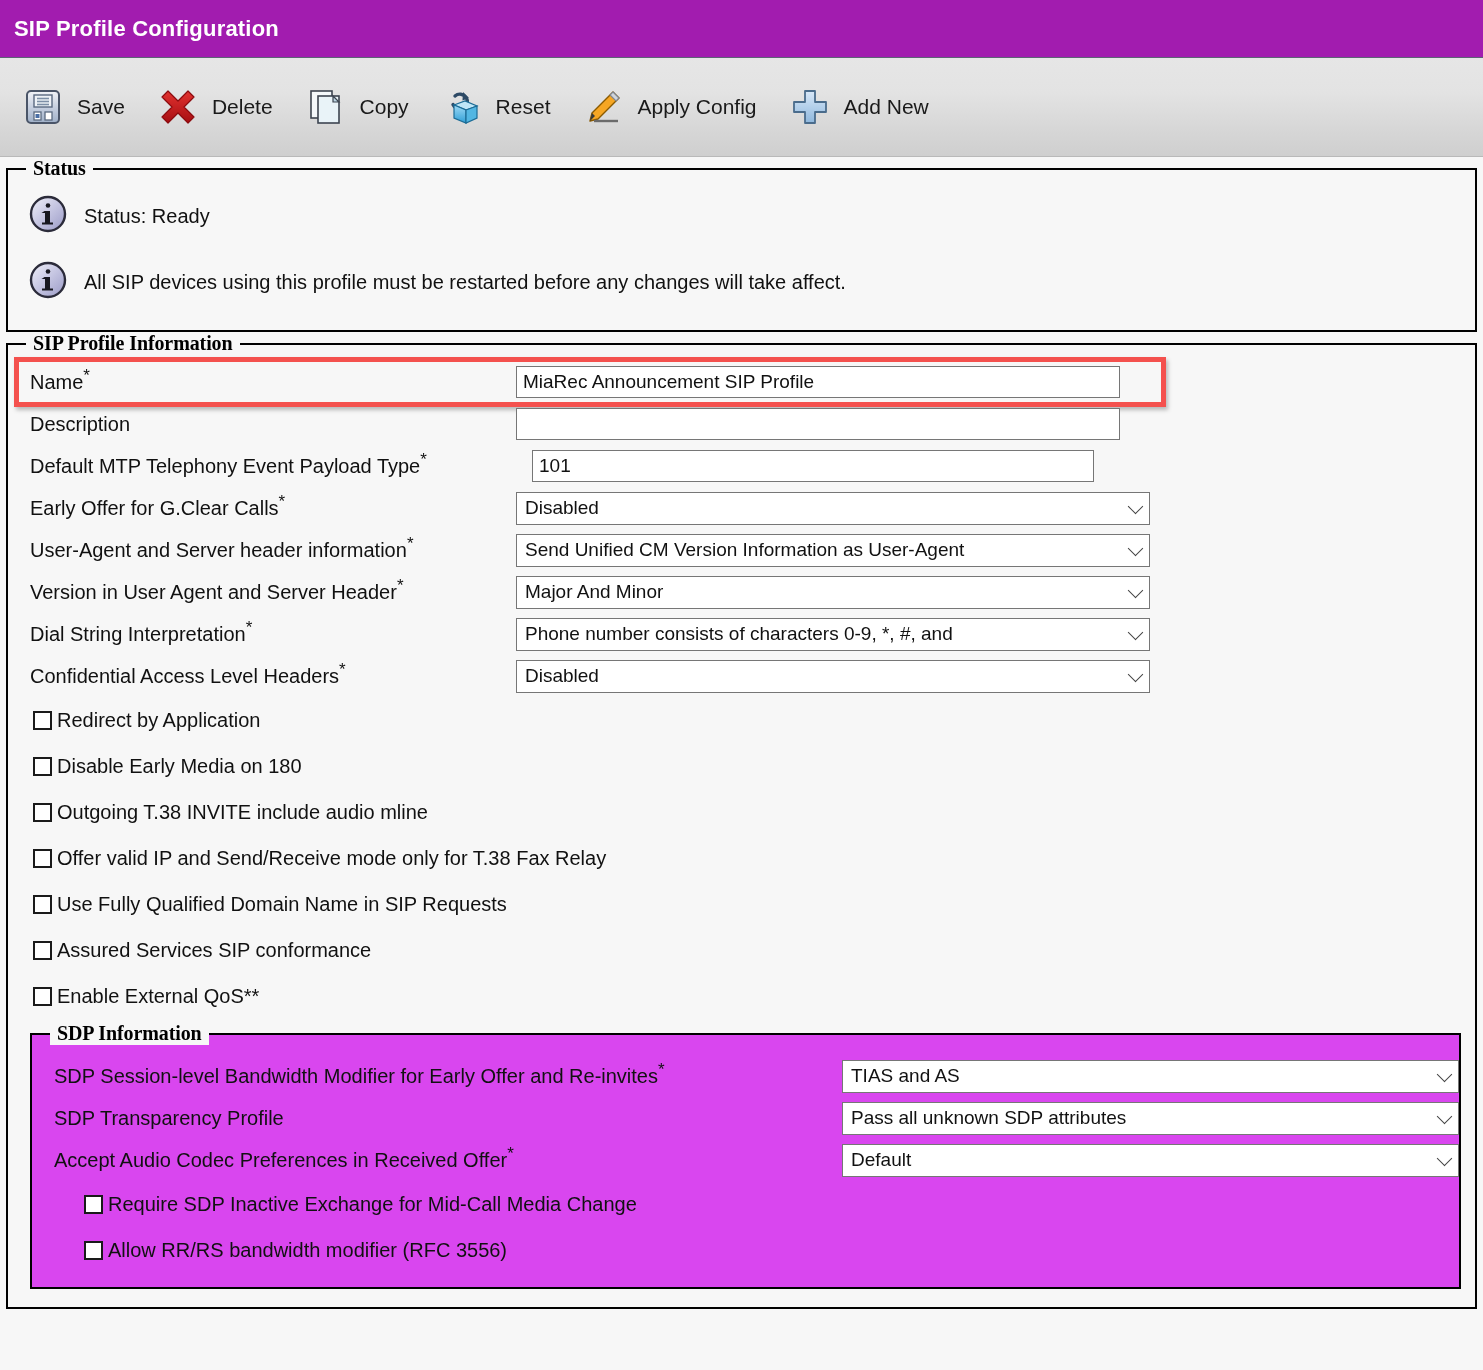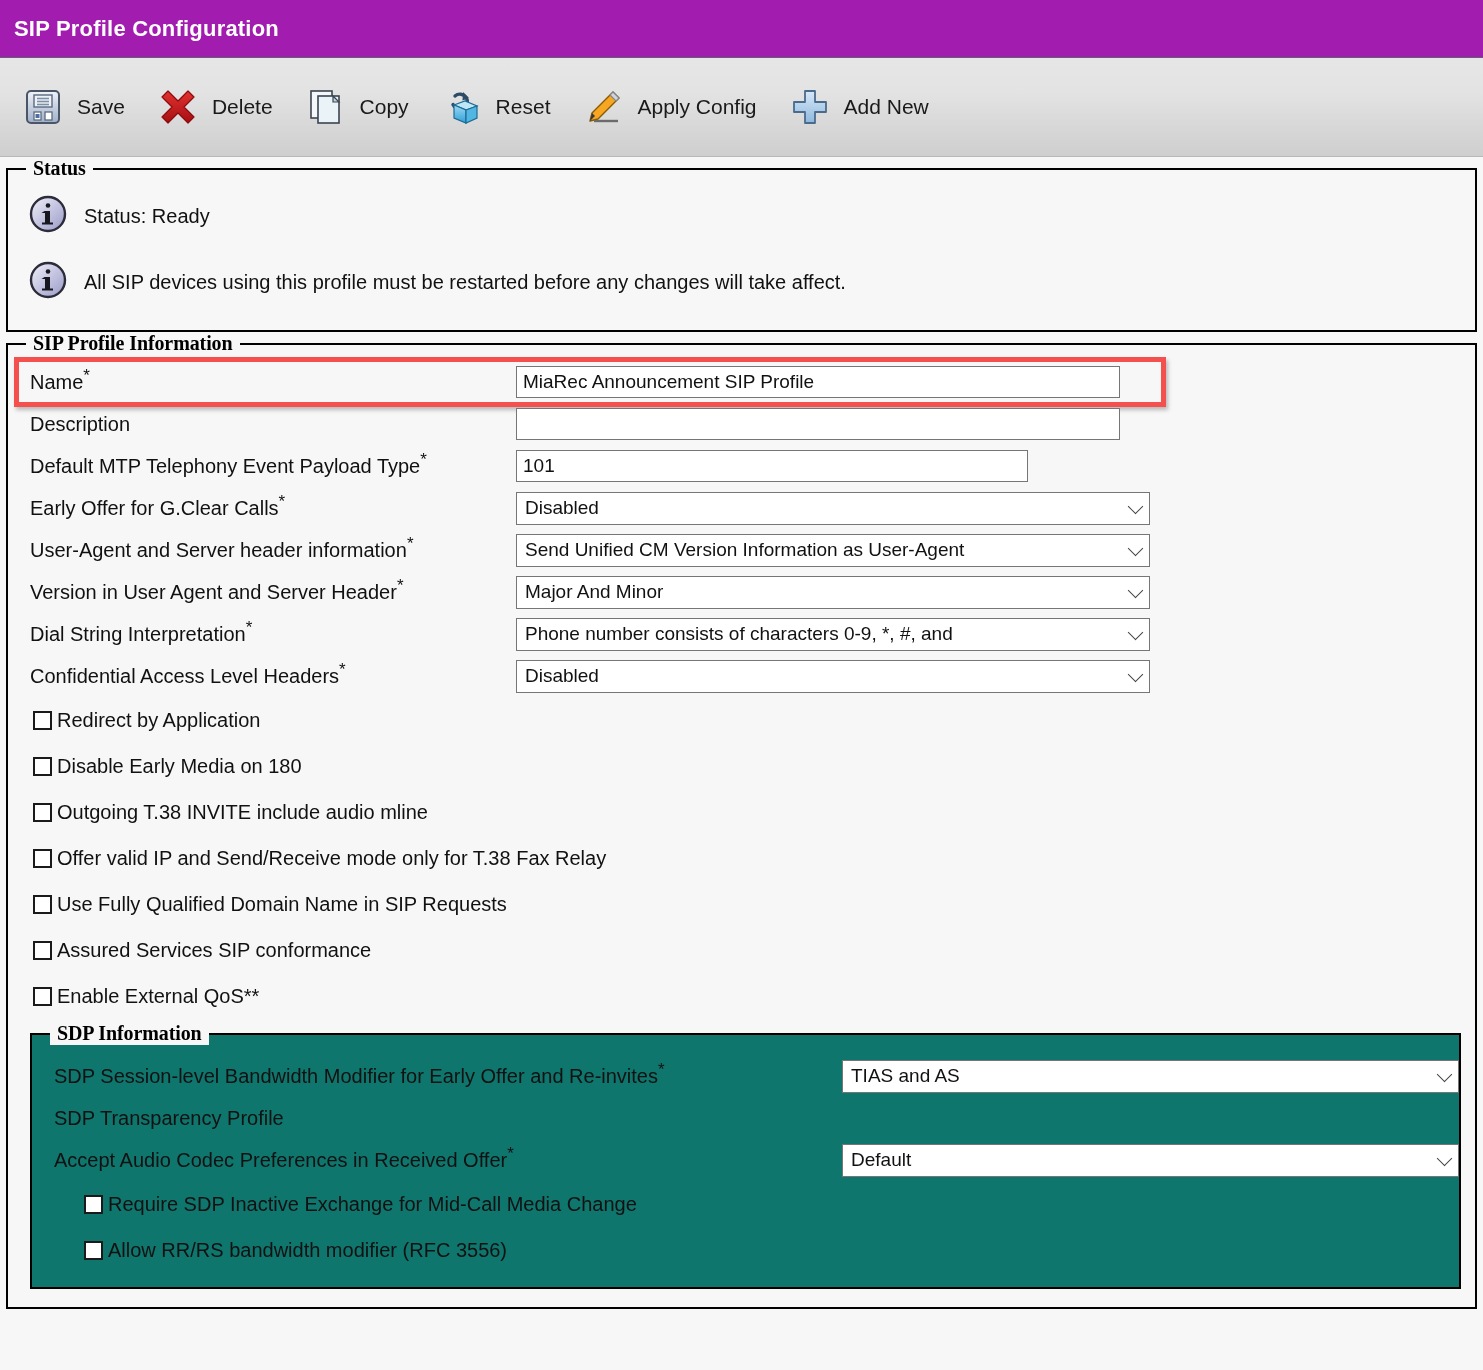--- a/index.html
+++ b/index.html
@@ -113,21 +113,21 @@
     font-size: 19px;
     font-family: "Liberation Sans", sans-serif;
     padding: 2px 6px;
     border: 1px solid #767676;
     background: #ffffff;
     color: #111;
     border-radius: 0;
     outline: none;
   }
   .w-name { width: 604px; }
-  .w-mtp  { width: 512px; }
+  .w-mtp  { width: 562px; margin-left: 16px; }
 
   .fselect {
     position: relative;
     height: 33px;
     border: 1px solid #767676;
     background: #ffffff;
     display: flex;
     align-items: center;
     padding: 0 26px 0 8px;
     font-size: 19px;
@@ -175,21 +175,21 @@
     margin-right: 5px;
     cursor: pointer;
   }
   .cblabel { font-size: 20px; color: #111; white-space: nowrap; }
 
   
   .sdp-panel {
     margin: 14px 14px 12px 22px;
     border: 2px solid #000;
     position: relative;
-    background: #0f766e;
+    background: #d946ef;
   }
   .sdp-body { padding: 20px 0 14px 0; }
   .sdp-row {
     display: flex;
     align-items: center;
     height: 42px;
   }
   .sdp-label {
     width: 810px;
     flex: 0 0 810px;
@@ -471,20 +471,24 @@
           <div class="fselect w-sdpsel">
             <span>TIAS and AS</span>
             <span class="chev"></span>
           </div>
         </div>
 
         <div class="sdp-row">
           <div class="sdp-label">
             <span>SDP Transparency Profile</span>
           </div>
+          <div class="fselect w-sdpsel">
+            <span>Pass all unknown SDP attributes</span>
+            <span class="chev"></span>
+          </div>
         </div>
 
         <div class="sdp-row">
           <div class="sdp-label">
             <span>Accept Audio Codec Preferences in Received Offer</span><sup class="req">*</sup>
           </div>
           <div class="fselect w-sdpsel">
             <span>Default</span>
             <span class="chev"></span>
           </div>

